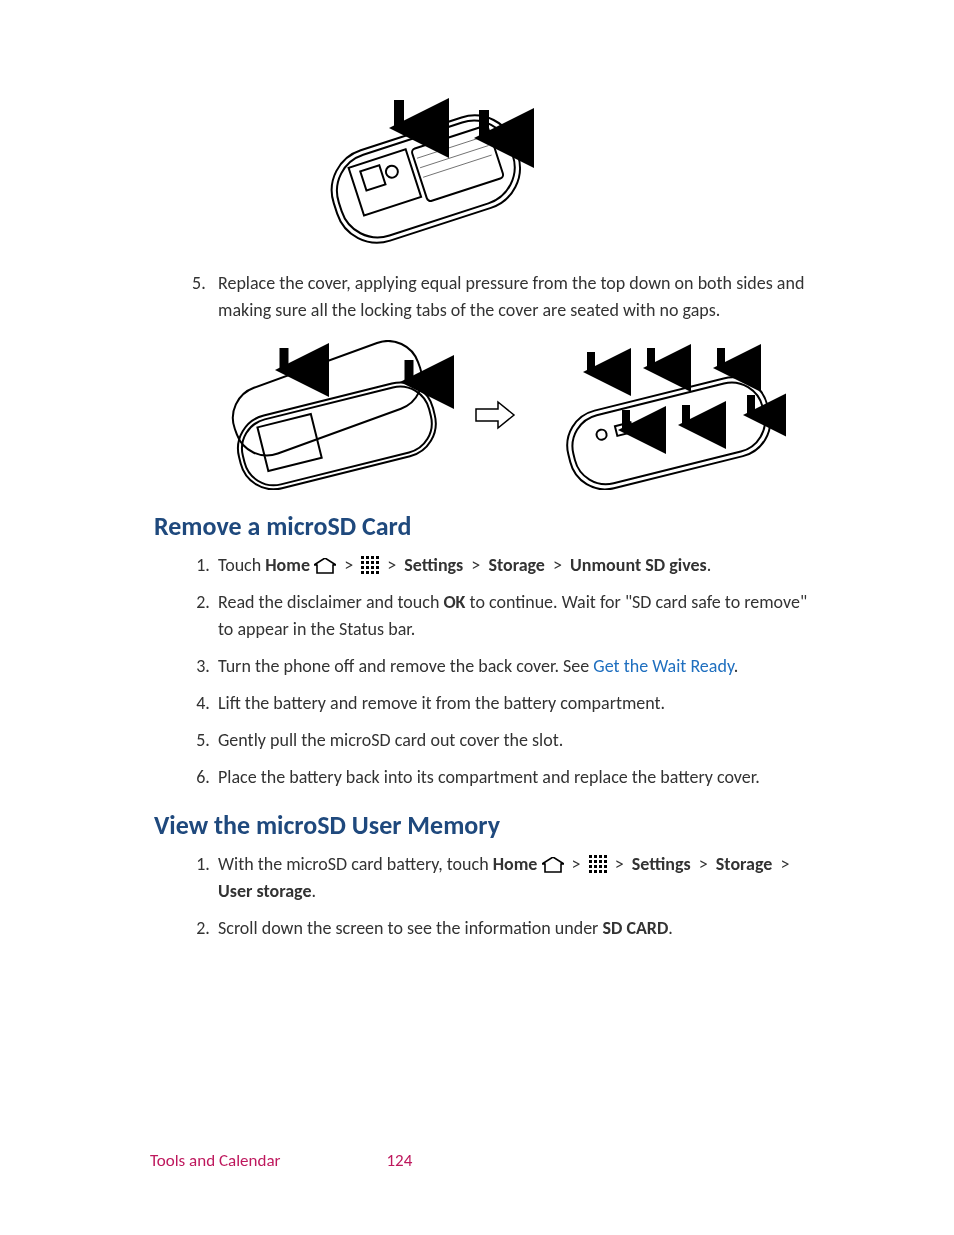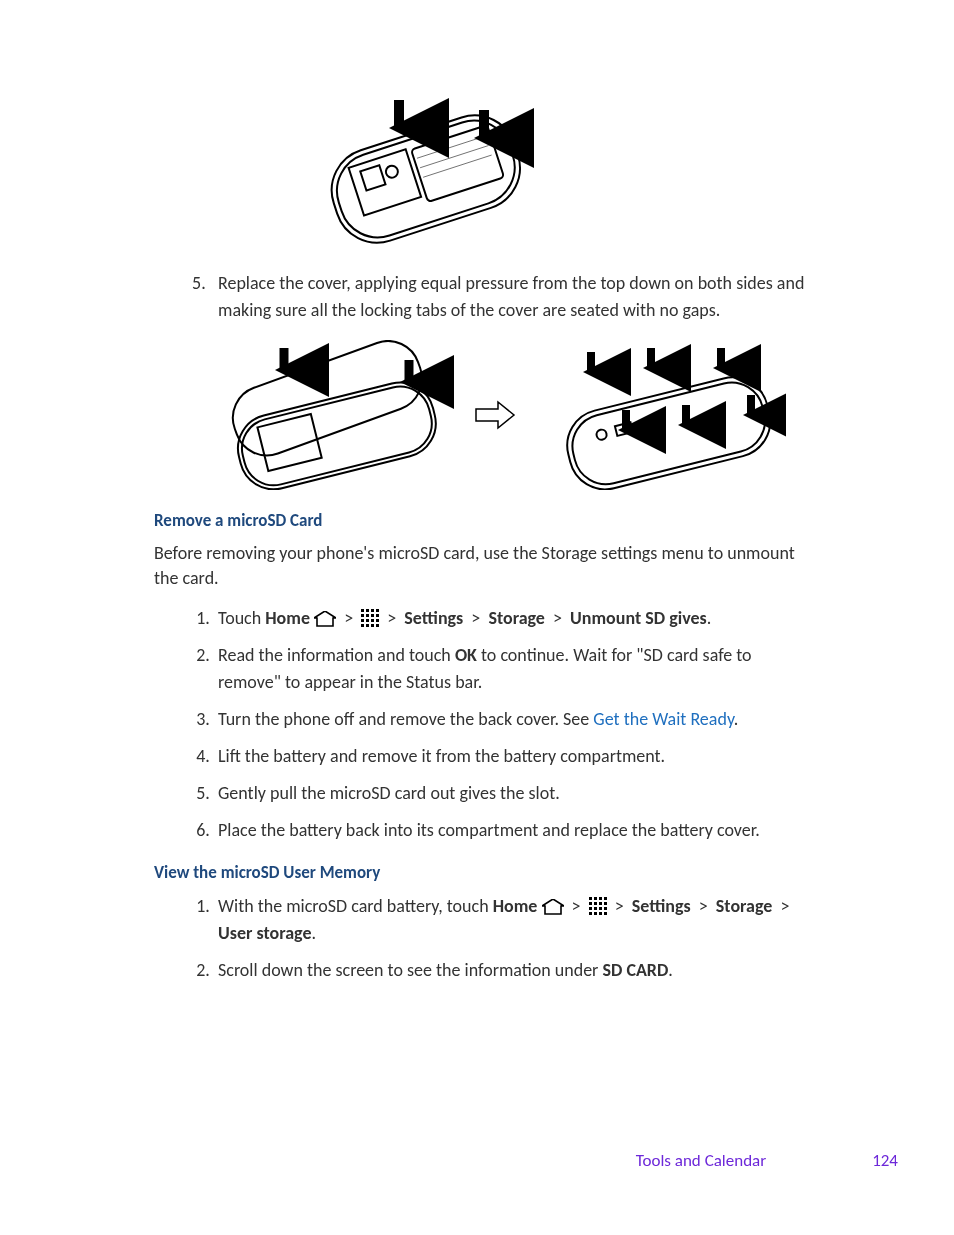--- a/index.html
+++ b/index.html
@@ -1,29 +1,29 @@
 <!DOCTYPE html>
 <html><head>
 <meta charset="utf-8">
 <style>
   html,body{margin:0;padding:0;background:#fff;font-family:Calibri,"Segoe UI",Arial,sans-serif;color:#333;}
   .page{width:866px;height:1235px;margin:0 auto;position:relative;box-sizing:border-box;padding:70px 100px 60px 110px;}
   .figure-row{display:flex;align-items:center;gap:20px;margin:10px 0 20px 50px;}
   .phone-svg{stroke:#000;fill:none;stroke-width:2;}
-  h2{color:#1F497D;font-size:17px;font-weight:700;margin:18px 0 10px 0;}
+  h2{color:#1F497D;font-size:26px;font-weight:700;margin:18px 0 10px 0;}
   p{font-size:18px;line-height:1.4;margin:0 0 14px 0;color:#333;}
   ol{font-size:18px;line-height:1.5;color:#333;padding-left:60px;margin:0 0 16px 0;}
   ol>li{padding-left:4px;margin-bottom:10px;}
   ol.continued{list-style:none;counter-reset:step 4;}
   ol.continued>li::before{counter-increment:step;content:counter(step)". ";margin-left:-26px;display:inline-block;width:26px;}
   .bold{font-weight:700;}
   a.link{color:#1F6FBF;text-decoration:none;}
   .home-icon,.apps-icon{display:inline-block;vertical-align:-3px;}
   .home-icon svg,.apps-icon svg{display:block;}
-  .footer{position:absolute;left:114px;bottom:64px;font-size:17px;color:#6d28d9;width:740px;display:flex;justify-content:flex-end;}
+  .footer{position:absolute;left:106px;bottom:64px;font-size:17px;color:#be185d;width:740px;display:flex;}
   .footer .pn{margin-left:106px;}
   .sep{padding:0 4px;}
 </style>
 </head>
 <body>
 
 <div class="page">
 
   <div class="figure-row" style="margin-left:140px;">
     <svg width="240" height="170" viewBox="0 0 240 170">
@@ -85,21 +85,20 @@
       <path d="M55,12 L55,32" stroke="#000" stroke-width="8" marker-end="url(#ah)"></path>
       <path d="M115,8 L115,28" stroke="#000" stroke-width="8" marker-end="url(#ah)"></path>
       <path d="M185,8 L185,28" stroke="#000" stroke-width="8" marker-end="url(#ah)"></path>
       <path d="M90,70 L90,90" stroke="#000" stroke-width="8" marker-end="url(#ah)"></path>
       <path d="M150,65 L150,85" stroke="#000" stroke-width="8" marker-end="url(#ah)"></path>
       <path d="M215,55 L215,75" stroke="#000" stroke-width="8" marker-end="url(#ah)"></path>
     </svg>
   </div>
 
   <h2>Remove a microSD Card</h2>
-  <p>Before removing your phone's microSD card, use the Storage settings menu to unmount the card.</p>
 
   <ol>
     <li>
       <span>Touch </span><span class="bold">Home</span>
       <span class="home-icon"><svg width="22" height="16" viewBox="0 0 22 16">
             <path d="M3,15 L3,7 L0,7 L11,0 L22,7 L19,7 L19,15 Z" fill="none" stroke="#000" stroke-width="1.6"></path>
           </svg></span>
       <span class="sep">&gt;</span>
       <span class="apps-icon"><svg width="18" height="18" viewBox="0 0 18 18">
             <g fill="#000">
@@ -122,27 +121,27 @@
             </g>
           </svg></span>
       <span class="sep">&gt;</span>
       <span class="bold">Settings</span>
       <span class="sep">&gt;</span>
       <span class="bold">Storage</span>
       <span class="sep">&gt;</span>
       <span class="bold">Unmount SD gives</span>.
     </li>
     <li>
-      <span>Read the information and touch </span><span class="bold">OK</span><span> to continue. Wait for "SD card safe to remove" to appear in the Status bar.</span>
+      <span>Read the disclaimer and touch </span><span class="bold">OK</span><span> to continue. Wait for "SD card safe to remove" to appear in the Status bar.</span>
     </li>
     <li>
       <span>Turn the phone off and remove the back cover. See </span><a href="#" class="link">Get the Wait Ready</a>.
     </li>
     <li>Lift the battery and remove it from the battery compartment.</li>
-    <li>Gently pull the microSD card out gives the slot.</li>
+    <li>Gently pull the microSD card out cover the slot.</li>
     <li>Place the battery back into its compartment and replace the battery cover.</li>
   </ol>
 
   <h2>View the microSD User Memory</h2>
 
   <ol>
     <li>
       <span>With the microSD card battery, touch </span><span class="bold">Home</span>
       <span class="home-icon"><svg width="22" height="16" viewBox="0 0 22 16">
             <path d="M3,15 L3,7 L0,7 L11,0 L22,7 L19,7 L19,15 Z" fill="none" stroke="#000" stroke-width="1.6"></path>

